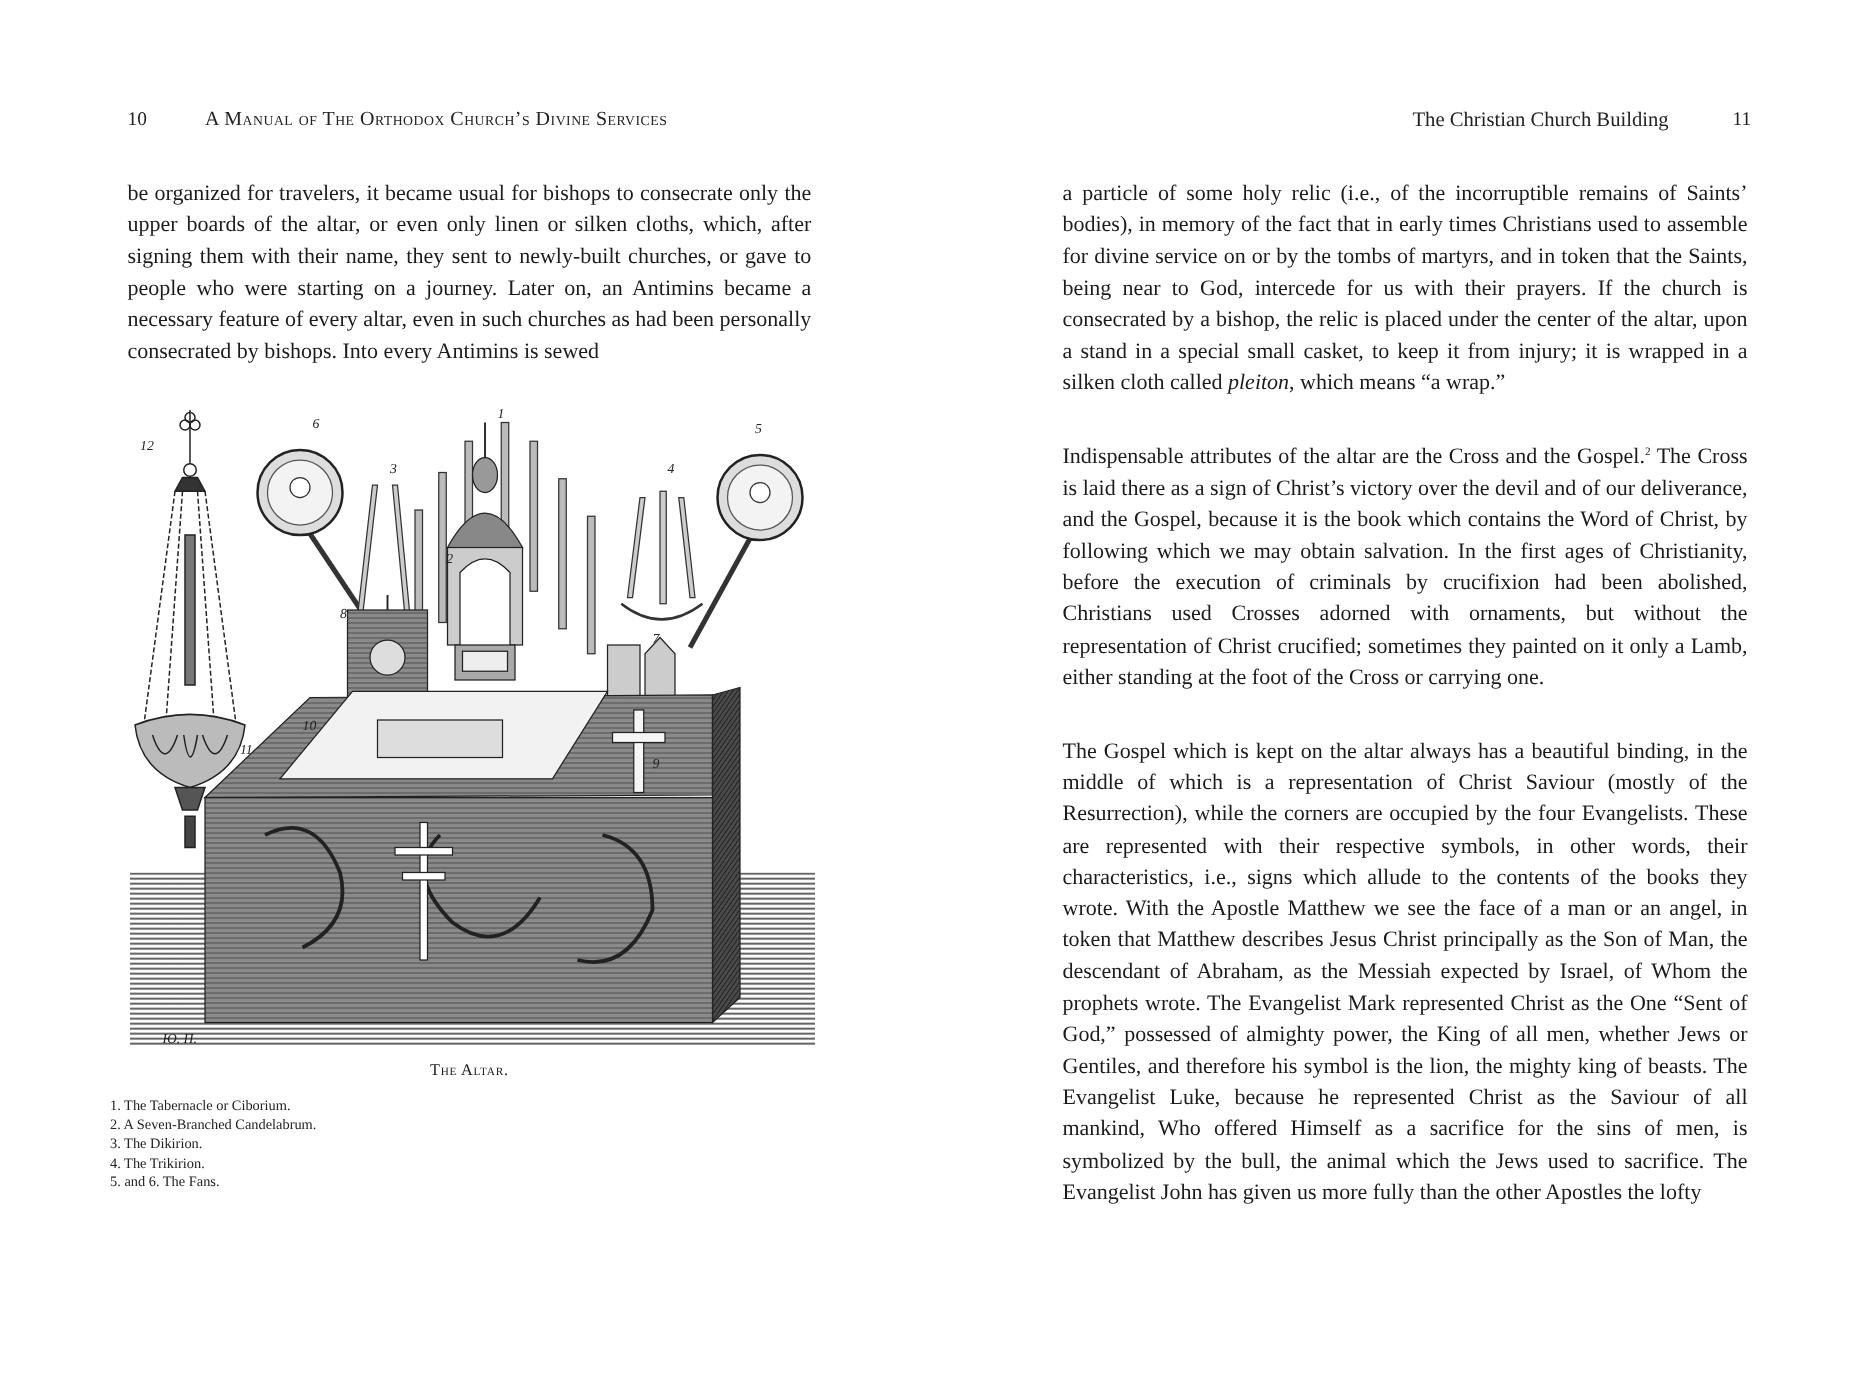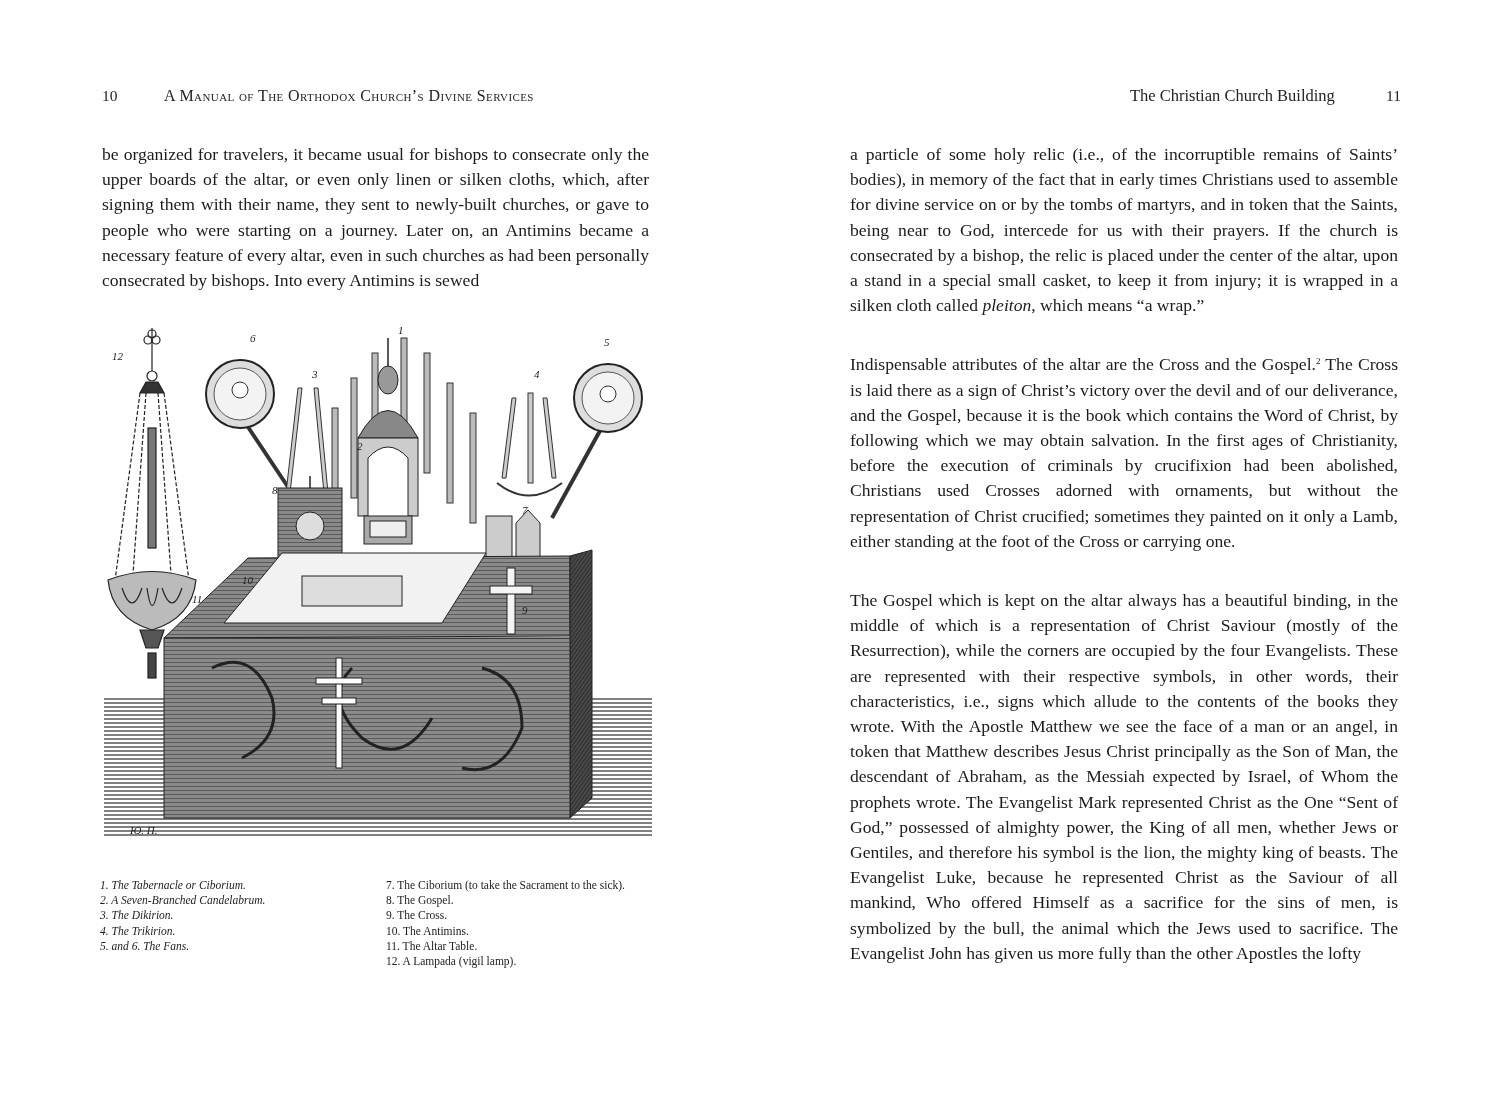--- a/index.html
+++ b/index.html
@@ -79,21 +79,21 @@
     }
 
     .legend {
       position: absolute;
       top: 878px;
       font-size: 11.5px;
       line-height: 15.2px;
       color: #222;
     }
     .legend div { white-space: nowrap; }
-    #legend-left { left: 100px; font-style: italic; }
+    #legend-left { left: 88px; }
     #legend-right { left: 386px; }
 
     .fig-num {
       font-family: "Liberation Serif", serif;
       font-style: italic;
       font-size: 11px;
       fill: #222;
     }
   </style>
 </head>
@@ -235,36 +235,29 @@
         <text class="fig-num" x="170" y="176">8</text>
         <text class="fig-num" x="420" y="196">7</text>
         <text class="fig-num" x="420" y="296">9</text>
         <text class="fig-num" x="140" y="266">10</text>
         <text class="fig-num" x="90" y="285">11</text>
         <text class="fig-num" x="28" y="516">Ю. П.</text>
       </g>
     </svg>
   </div>
 
+  <div id="caption">The Altar.</div>
 
   <div class="legend" id="legend-left">
     <div>1. The Tabernacle or Ciborium.</div>
     <div>2. A Seven-Branched Candelabrum.</div>
     <div>3. The Dikirion.</div>
     <div>4. The Trikirion.</div>
     <div>5. and 6. The Fans.</div>
   </div>
-  <div class="legend" id="legend-right">
-    <div>7. The Ciborium (to take the Sacrament to the sick).</div>
-    <div>8. The Gospel.</div>
-    <div>9. The Cross.</div>
-    <div>10. The Antimins.</div>
-    <div>11. The Altar Table.</div>
-    <div>12. A Lampada (vigil lamp).</div>
-  </div>
 </div>
 
 <div class="page" id="page-right">
   <div class="running-head" id="right-head">
     <span class="title">The Christian Church Building</span>
     <span class="folio">11</span>
   </div>
 
   <div class="body-text" id="right-body">
     <p><span>a particle of some holy relic (i.e., of the incorruptible remains of Saints’ bodies), in memory of the fact that in early times Christians used to assemble for divine service on or by the tombs of martyrs, and in token that the Saints, being near to God, intercede for us with their prayers. If the church is consecrated by a bishop, the relic is placed under the center of the altar, upon a stand in a special small casket, to keep it from injury; it is wrapped in a silken cloth called </span><em>pleiton</em><span>, which means “a wrap.”</span></p>

